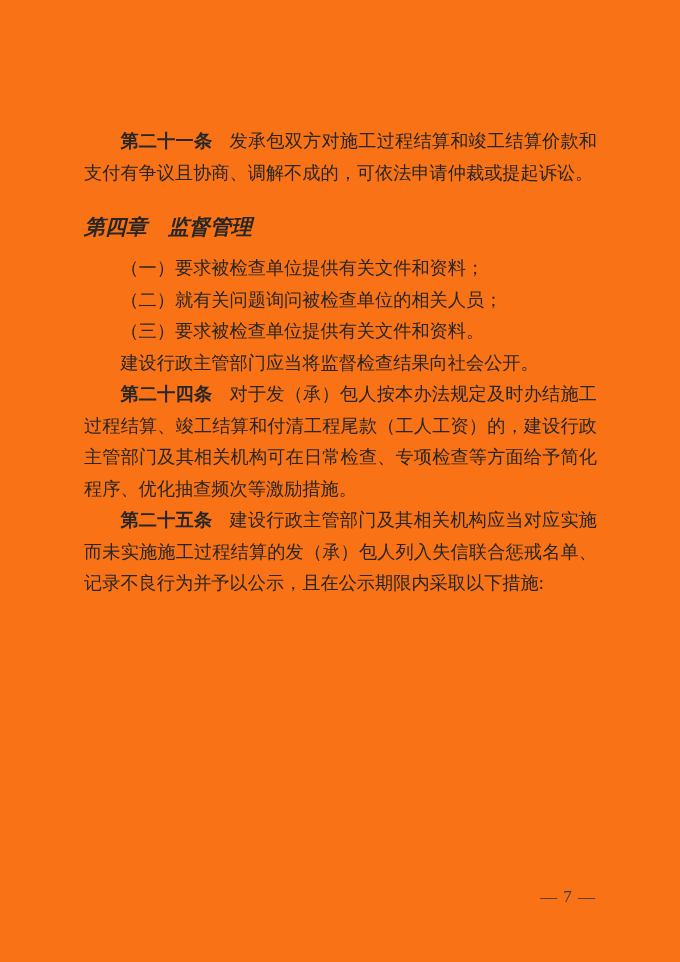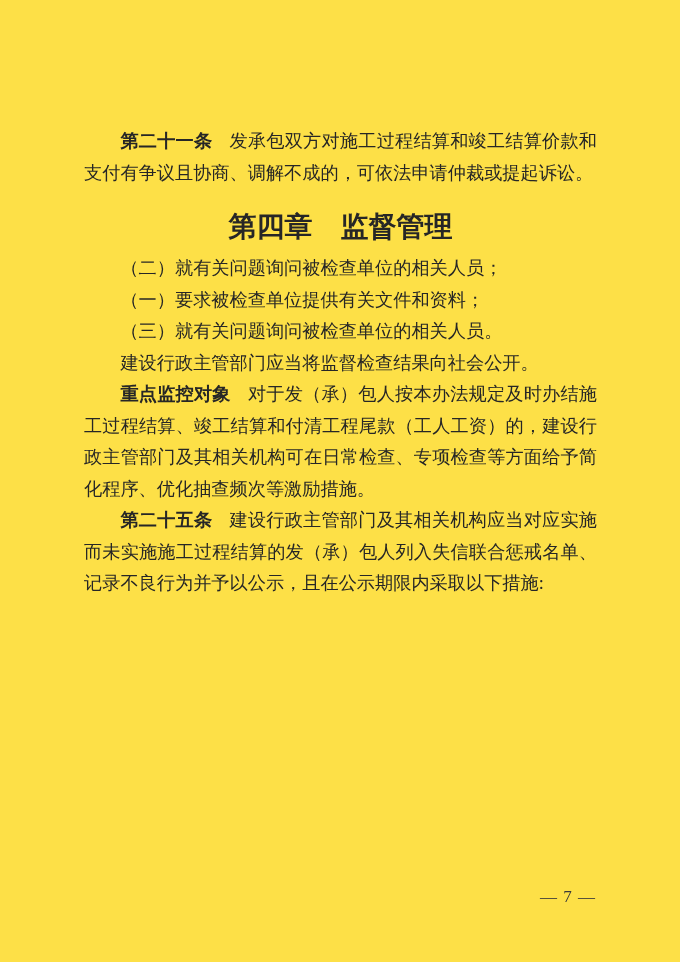--- a/index.html
+++ b/index.html
@@ -4,21 +4,21 @@
 <style>
   html, body {
     margin: 0;
     padding: 0;
     background: #ffffff;
   }
   .page {
     position: relative;
     width: 680px;
     height: 962px;
-    background: #fde047;
+    background: #f97316;
     overflow: hidden;
     font-family: "Liberation Serif", "DejaVu Serif", serif;
     color: #262626;
   }
   .content {
     position: absolute;
     left: 84px;
     top: 126px;
     width: 513px;
   }
@@ -30,25 +30,25 @@
     text-justify: inter-character;
     text-indent: 2em;
     word-break: break-all;
   }
   .num {
     font-weight: bold;
     padding-right: 0.95em;
   }
   .chapter {
     margin: 20px 0 8px 0;
-    font-size: 28px;
+    font-size: 21px;
     line-height: 36px;
     font-weight: bold;
-    text-align: center;
     text-indent: 0;
+    font-style: italic;
   }
   .footer {
     position: absolute;
     top: 887px;
     right: 84px;
     font-size: 17px;
     line-height: 20px;
     letter-spacing: 1px;
     color: #3a3a3a;
   }
@@ -57,28 +57,28 @@
 <body>
 
 <div class="page">
   <div class="content">
 
     <p class="para"><span class="num">第二十一条</span><span>发承包双方对施工过程结算和竣工结算价款和支付有争议且协商、调解不成的，可依法申请仲裁或提起诉讼。</span></p>
 
     <h2 class="chapter">第四章　监督管理</h2>
 
 
+    <p class="item">（一）要求被检查单位提供有关文件和资料；</p>
     <p class="item">（二）就有关问题询问被检查单位的相关人员；</p>
-    <p class="item">（一）要求被检查单位提供有关文件和资料；</p>
-    <p class="item">（三）就有关问题询问被检查单位的相关人员。</p>
+    <p class="item">（三）要求被检查单位提供有关文件和资料。</p>
 
     <p class="plain">建设行政主管部门应当将监督检查结果向社会公开。</p>
 
 
-    <p class="para"><span class="num">重点监控对象</span><span>对于发（承）包人按本办法规定及时办结施工过程结算、竣工结算和付清工程尾款（工人工资）的，建设行政主管部门及其相关机构可在日常检查、专项检查等方面给予简化程序、优化抽查频次等激励措施。</span></p>
+    <p class="para"><span class="num">第二十四条</span><span>对于发（承）包人按本办法规定及时办结施工过程结算、竣工结算和付清工程尾款（工人工资）的，建设行政主管部门及其相关机构可在日常检查、专项检查等方面给予简化程序、优化抽查频次等激励措施。</span></p>
 
     <p class="para"><span class="num">第二十五条</span><span>建设行政主管部门及其相关机构应当对应实施而未实施施工过程结算的发（承）包人列入失信联合惩戒名单、记录不良行为并予以公示，且在公示期限内采取以下措施:</span></p>
 
 
   </div>
 
   <div class="footer">— 7 —</div>
 </div>
 
 </body></html>

